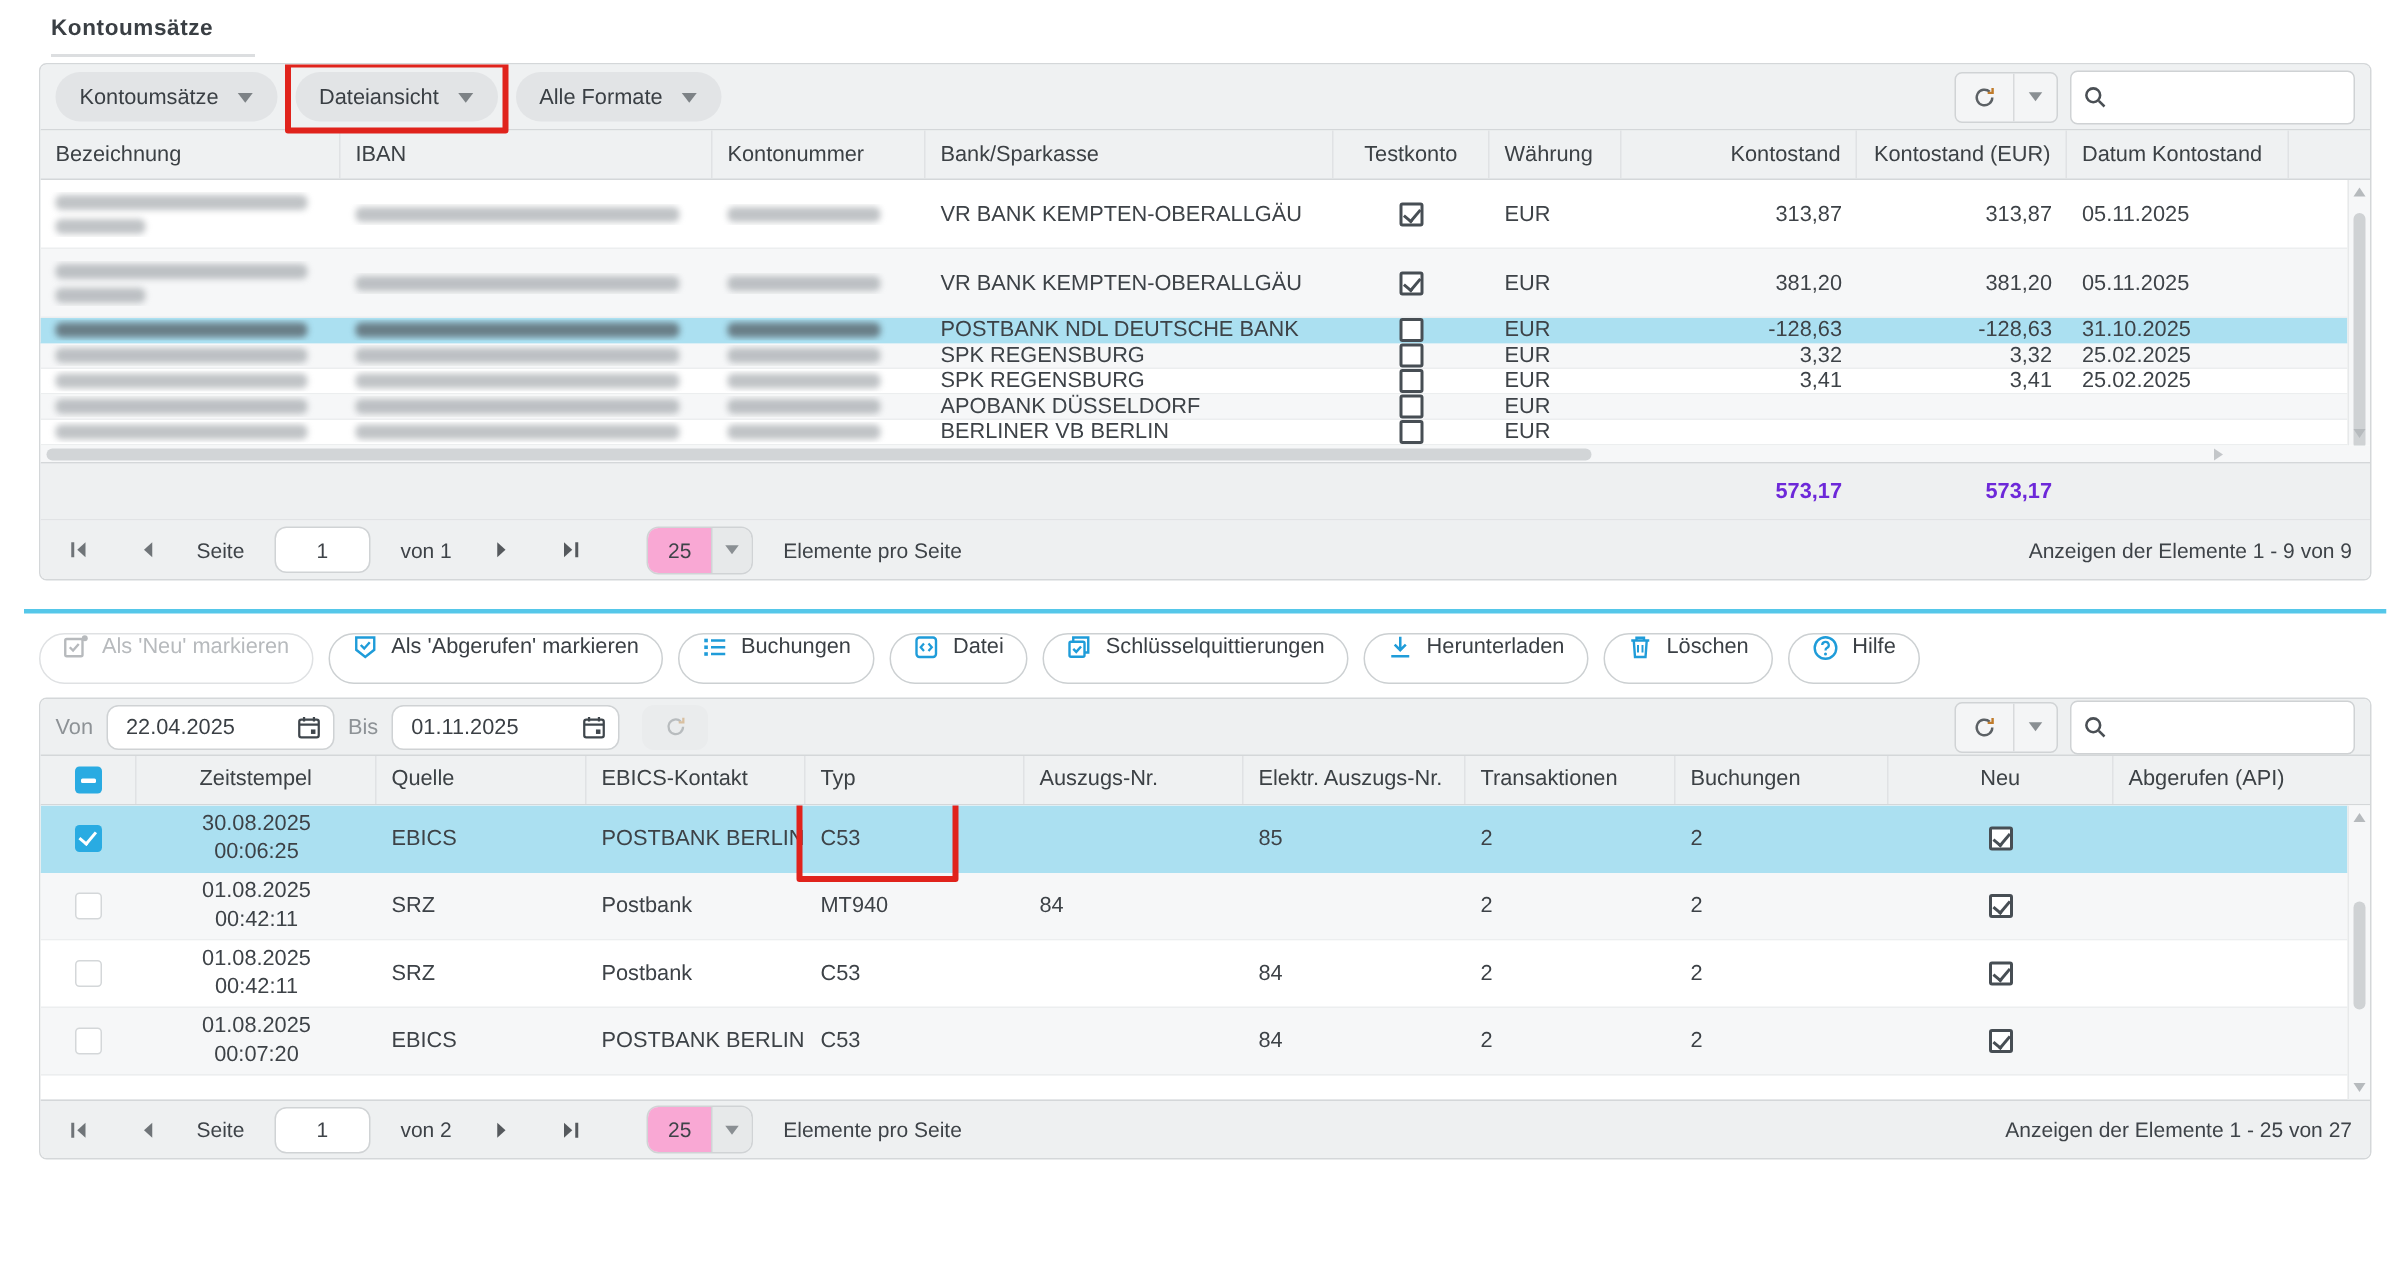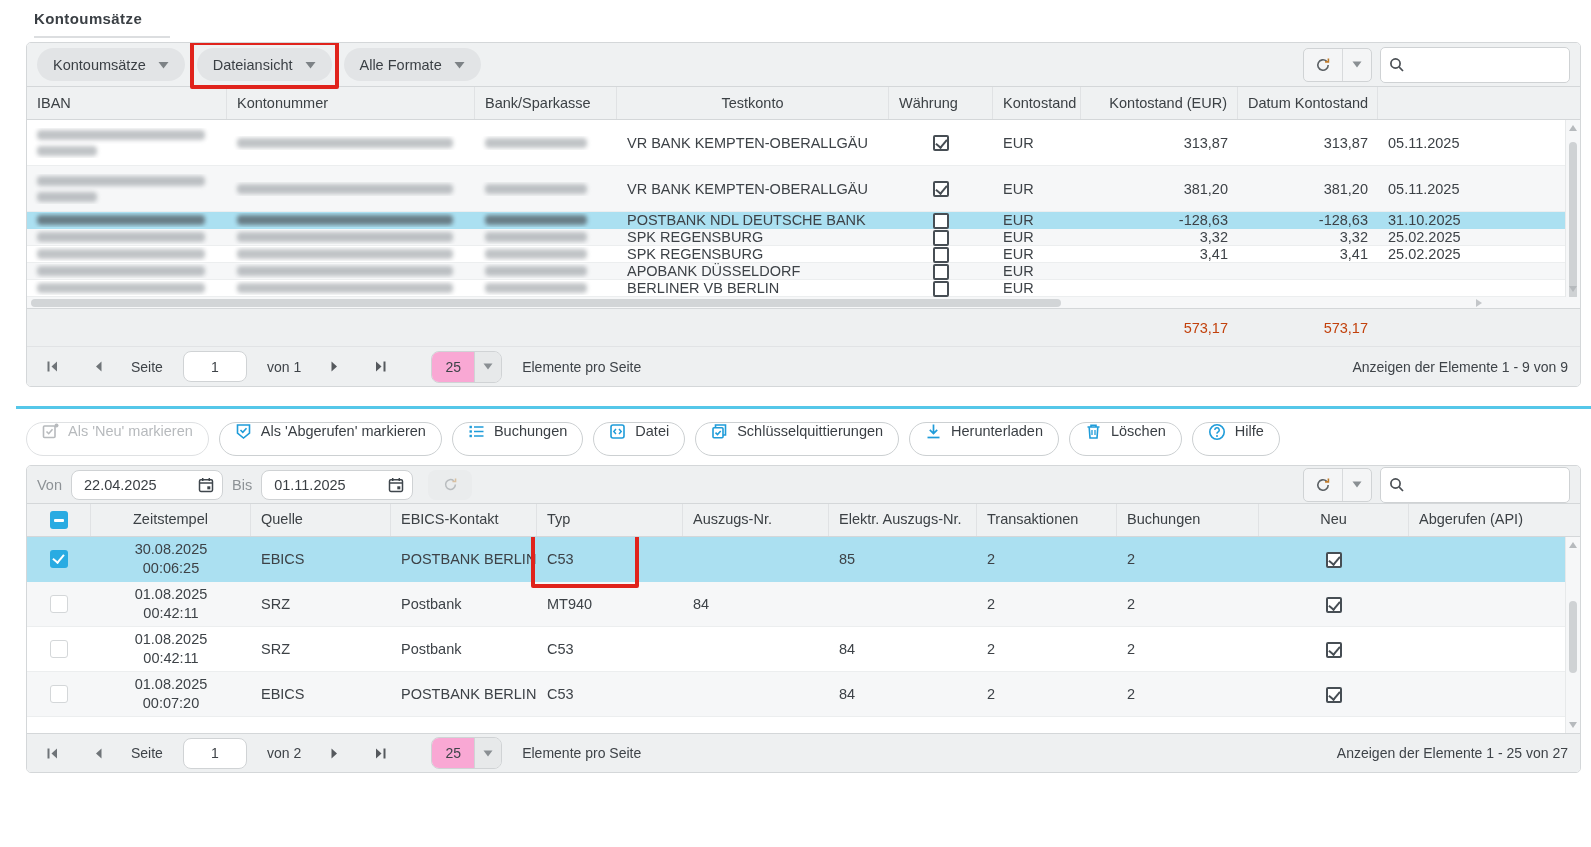--- a/index.html
+++ b/index.html
@@ -72,21 +72,21 @@
   .vscroll .arr { position:absolute; left:3px; width:0; height:0; border-left:4.5px solid transparent; border-right:4.5px solid transparent; }
   .vscroll .arr.up { top:5px; border-bottom:6px solid #b6babd; }
   .vscroll .arr.down { bottom:5px; border-top:6px solid #b6babd; }
   .vscroll .thumb { position:absolute; left:3px; width:8px; border-radius:4px; background:#cfd2d4; }
   .hscroll { position:relative; height:12px; background:#f6f7f8; border-bottom:1px solid #d4d7d9; }
   .hscroll .thumb { position:absolute; left:4px; top:2px; height:8px; width:1030px; border-radius:4px; background:#d2d5d7; }
   .hscroll .arr { position:absolute; right:98px; top:2px; width:0; height:0; border-top:4.5px solid transparent; border-bottom:4.5px solid transparent; border-left:6px solid #c3c6c9; }
 
   
   .sum-row { background:#eef0f1; border-bottom:1px solid #e1e3e5; height:38px; align-items:center; }
-  .sum-val { color:#c2410c; font-weight:normal; }
+  .sum-val { color:#6d28d9; font-weight:bold; }
   .pager { display:flex; align-items:center; gap:20px; height:39px; background:#eef0f1; padding:0 12px; font-size:14px; color:#3e4348; }
   .pgbtn { display:flex; align-items:center; justify-content:center; width:26px; height:26px; cursor:pointer; }
   .page-input { width:64px; height:31px; border:1px solid #d0d3d5; border-radius:8px; background:#fff;
     text-align:center; font:inherit; color:#3e4348; outline:none; }
   .pagesize { display:flex; align-items:stretch; height:32px; border:1px solid #d0d3d5; border-radius:8px; overflow:hidden; margin-left:18px; }
   .pagesize .val { display:flex; align-items:center; justify-content:center; width:42px; background:#f9a8d4; }
   .pagesize .caret { display:flex; align-items:center; justify-content:center; width:27px; background:#e7e9ea; border-left:1px solid #d0d3d5; }
   .range { margin-left:auto; }
 
   
@@ -171,20 +171,21 @@
           <svg width="16" height="16" viewBox="0 0 16 16">
             <circle cx="6.5" cy="6.5" r="4.6" fill="none" stroke="#4a4f54" stroke-width="1.7"></circle>
             <path d="M10.2 10.2 14 14" stroke="#4a4f54" stroke-width="1.7"></path>
           </svg>
           <input type="text" style="">
         </div>
       </div>
     </div>
 
     <div class="thead acc-grid">
+      <div class="cell">Bezeichnung</div>
       <div class="cell">IBAN</div>
       <div class="cell">Kontonummer</div>
       <div class="cell">Bank/Sparkasse</div>
       <div class="cell center">Testkonto</div>
       <div class="cell">Währung</div>
       <div class="cell num">Kontostand</div>
       <div class="cell num">Kontostand (EUR)</div>
       <div class="cell">Datum Kontostand</div>
       <div class="cell"></div>
     </div>

